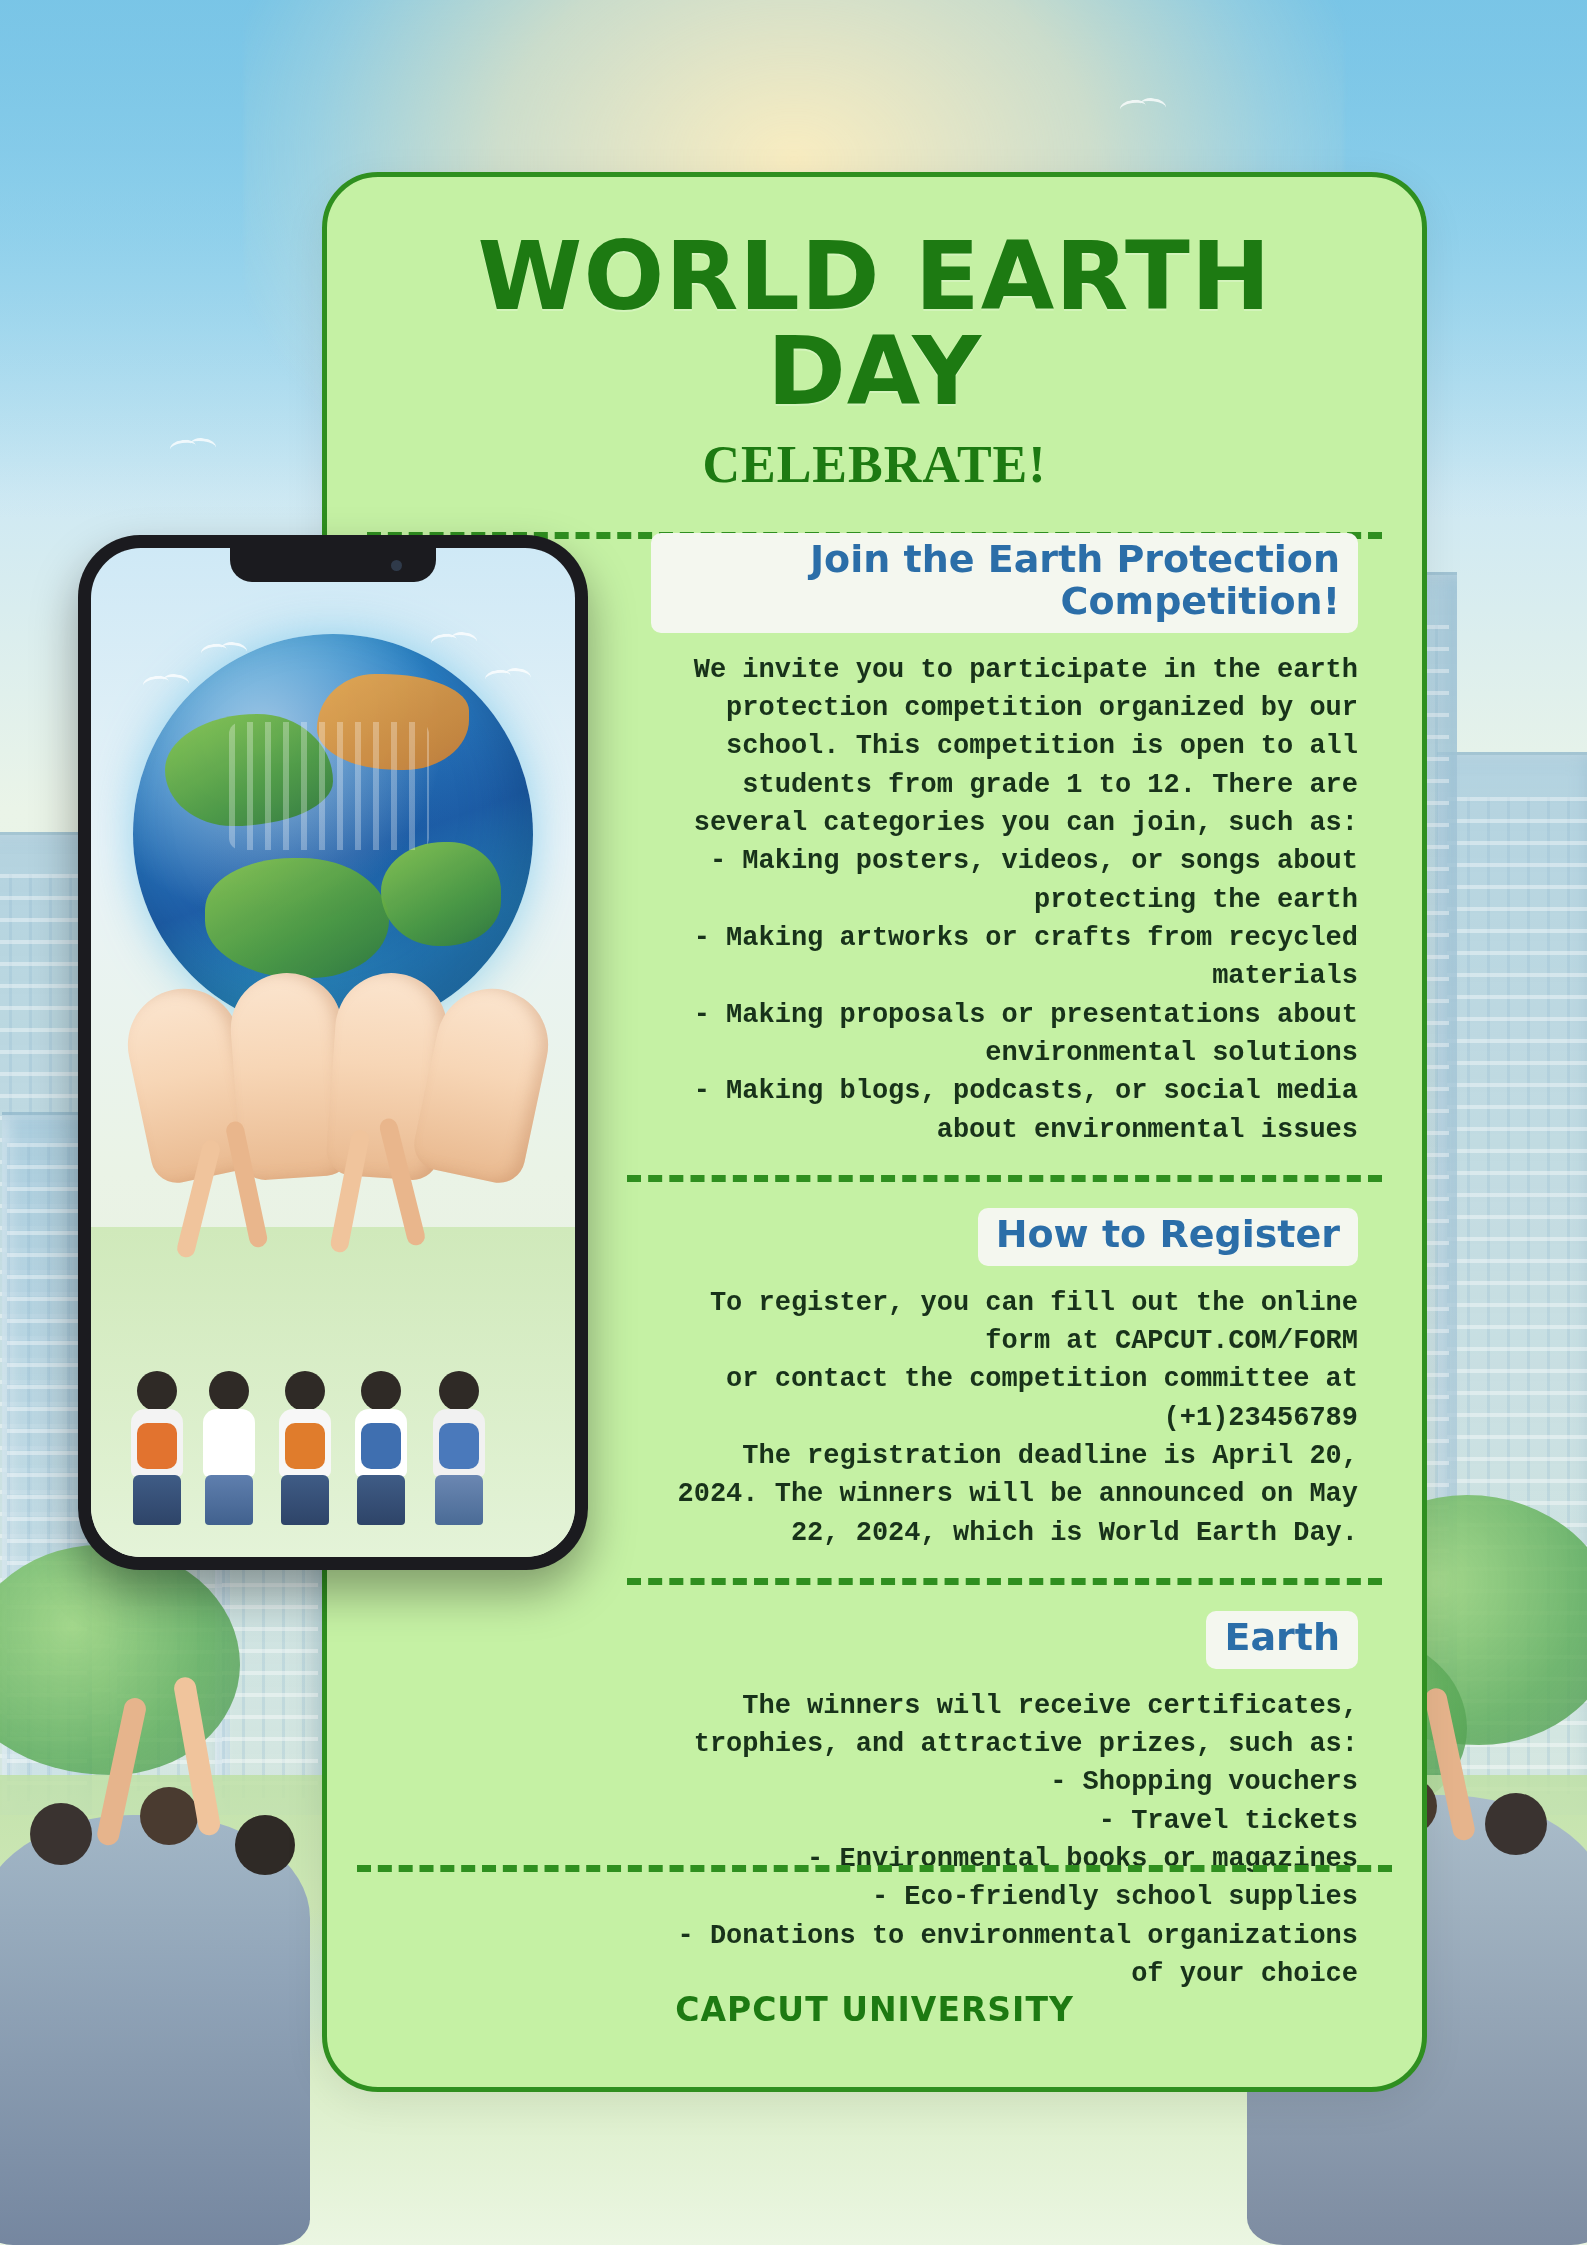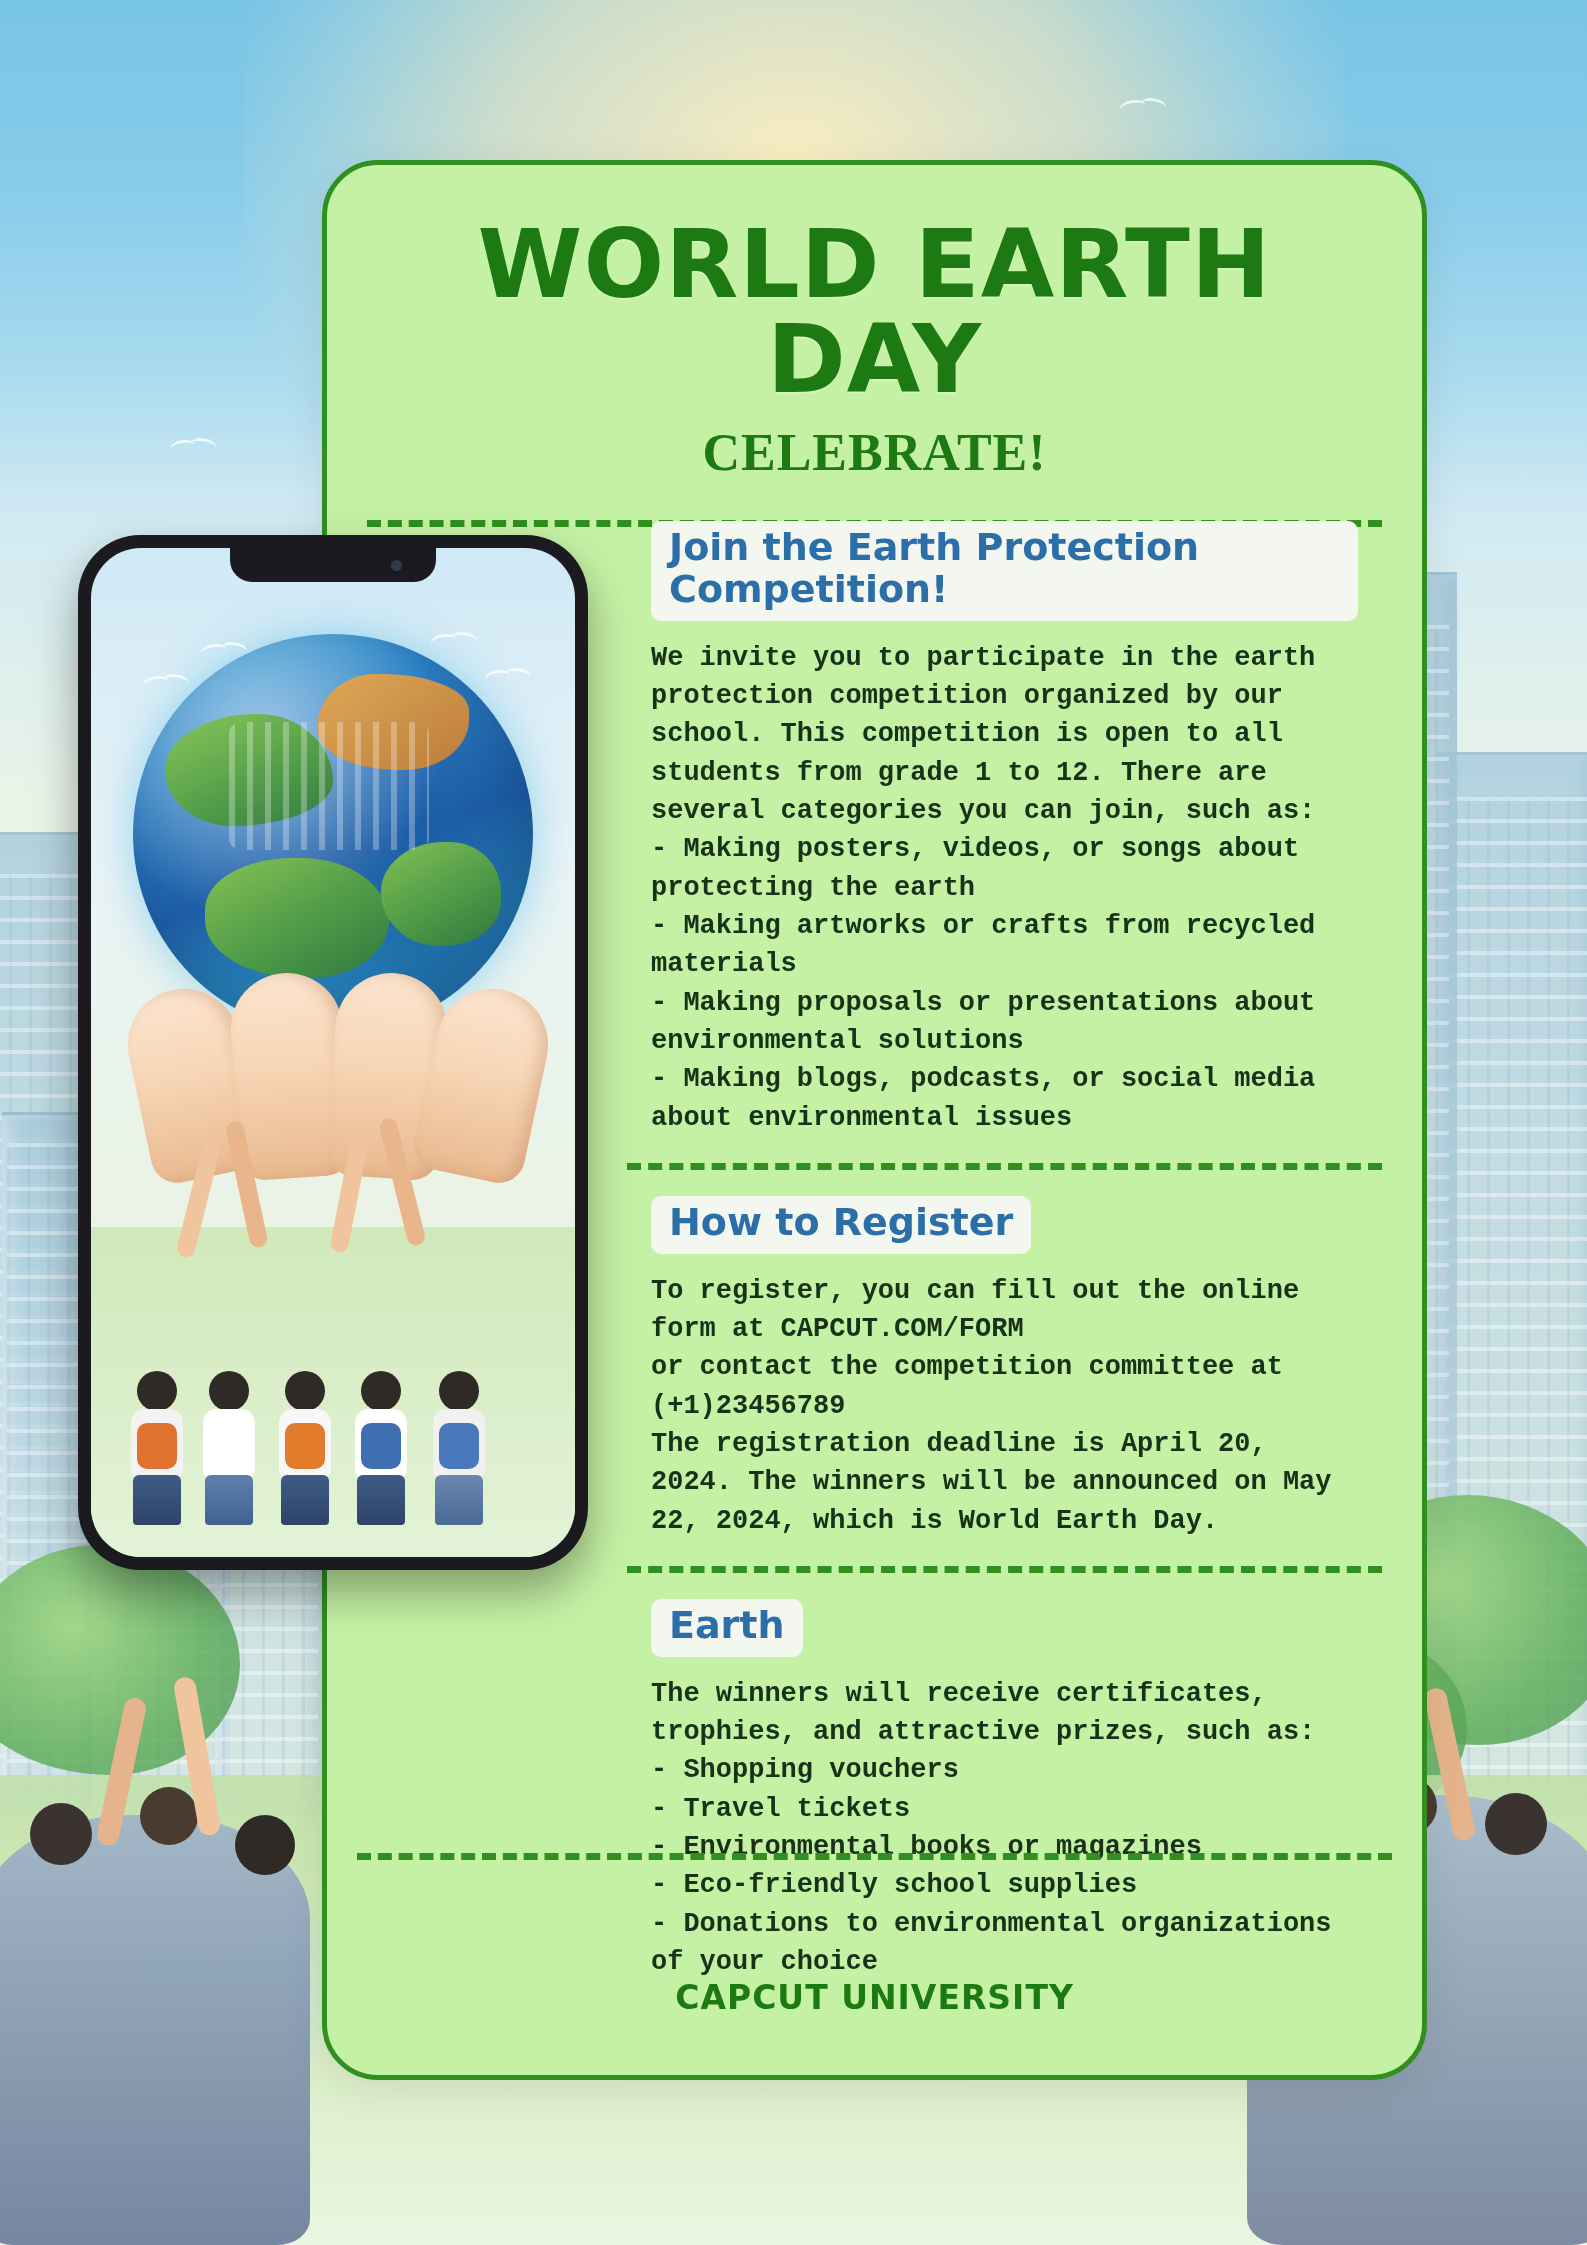--- a/index.html
+++ b/index.html
@@ -130,21 +130,21 @@
     width: 26px; height: 12px;
     border-top: 3px solid rgba(255,255,255,0.9);
     border-radius: 50%;
     transform: rotate(16deg);
   }
 
   
   .card {
     position: absolute;
     left: 322px;
-    top: 160px;
+    top: 172px;
     width: 1105px;
     height: 1920px;
     background: #c5f1a4;
     border: 5px solid #2f8f1f;
     border-radius: 56px;
     box-sizing: border-box;
     box-shadow: 0 10px 40px rgba(0,0,0,0.08);
   }
 
   .title-block {
@@ -180,21 +180,21 @@
   .content {
     position: absolute;
     left: 290px;
     right: 30px;
     top: 330px;
     bottom: 0;
   }
 
   .section {
     padding: 0 34px;
-    text-align: left;
+    text-align: right;
   }
   .section-head {
     display: inline-block;
     background: #f4f7ef;
     border-radius: 10px;
     padding: 6px 18px 10px 18px;
     margin: 26px 0 8px 0;
     font-family: "DejaVu Sans", sans-serif;
     font-weight: bold;
     font-size: 38px;

